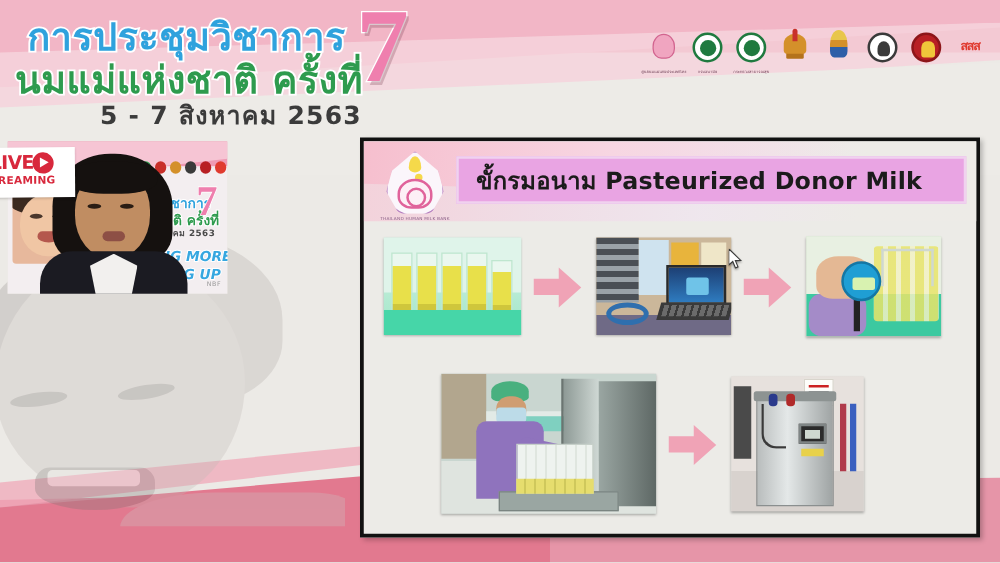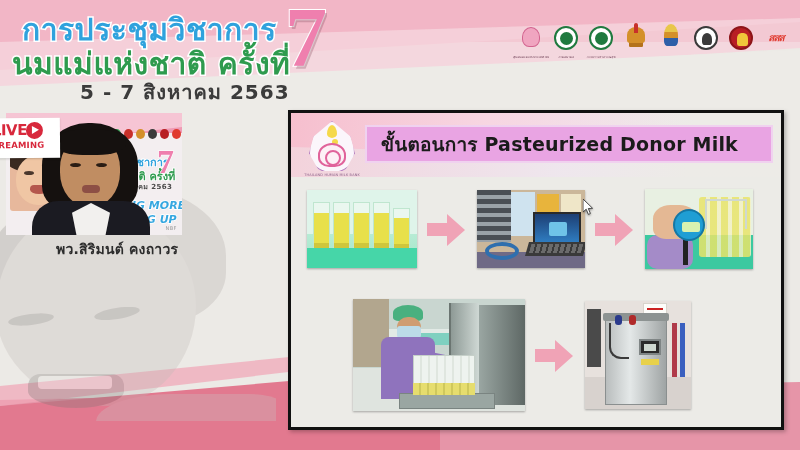--- a/index.html
+++ b/index.html
@@ -131,21 +131,21 @@
     color:#36a7e0;
     -webkit-text-stroke:3px #ffffff;
     paint-order: stroke fill;
     text-shadow:1px 2px 0 rgba(90,90,110,.22);
   }
   .tagline .amp { color:#ef7fae; }
 
   
   .logo-strip {
     position:absolute; right:10px; top:26px;
-    display:flex; align-items:flex-end; gap:7px;font-style:italic;
+    display:flex; align-items:flex-end; gap:7px;
   }
   .logo { width:28px; height:30px; position:relative; }
   .logo .ring {
     position:absolute; left:2px; top:0; width:24px; height:24px;
     border-radius:50%; border:2.5px solid #1f7a3f; background:#fff;
     display:flex; align-items:center; justify-content:center;
   }
   .logo .ring .inner {
     width:13px; height:13px; border-radius:50%; background:#1f7a3f;
   }
@@ -613,36 +613,35 @@
     </div>
     <div class="vi-watermark">NBF</div>
   </div>
 
   <div class="live-badge">
     <div class="lv">LIVE</div>
     <div class="play"></div>
     <div class="st">STREAMING</div>
   </div>
 
-  <div class="speaker-name">พว.สิริมนต์  คงถาวร</div>
 
   <div class="slide">
     <div class="slide-bg-swoosh"></div>
     <div class="slide-bg-swoosh2"></div>
 
     <div class="milk-logo">
       <div class="drop"></div>
       <div class="yel"></div>
       <div class="yel2"></div>
       <div class="momBaby"></div>
       <div class="ltxt">THAILAND HUMAN MILK BANK</div>
     </div>
 
     <div class="slide-title-bar">
-      <span>ขั้นตอนการ Pasteurized Donor Milk</span>
+      <span>ขั้กรมอนาม Pasteurized Donor Milk</span>
     </div>
 
     <div class="row1">
       <div class="photo p1">
         <div class="wall"></div>
         <div class="rack"></div>
           <div class="rack"></div>
           <div class="rack"></div>
         <div class="rack"></div>
           <div class="rack"></div>

